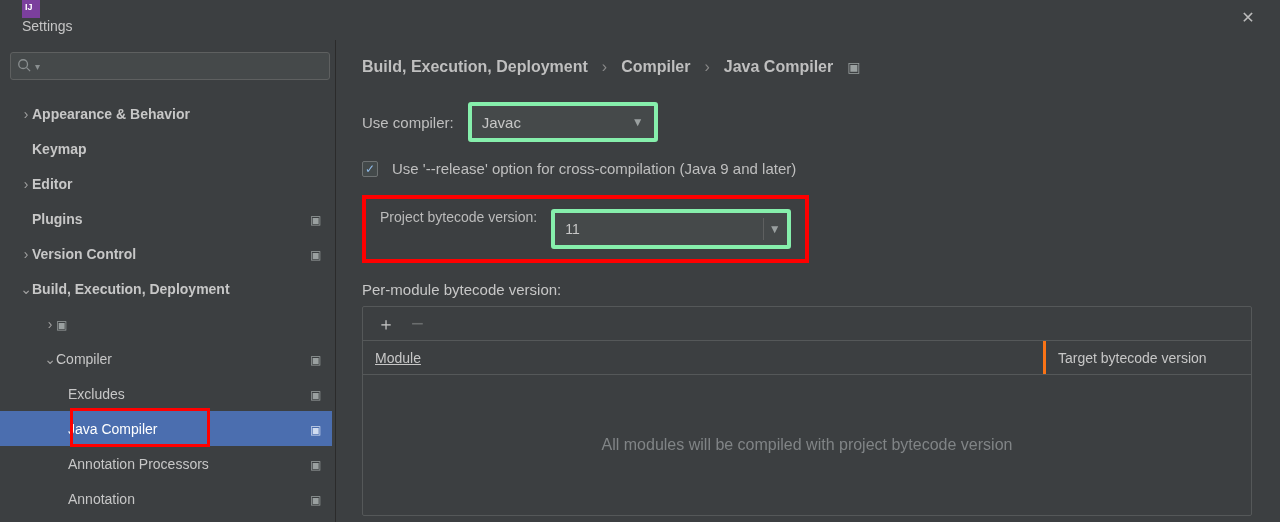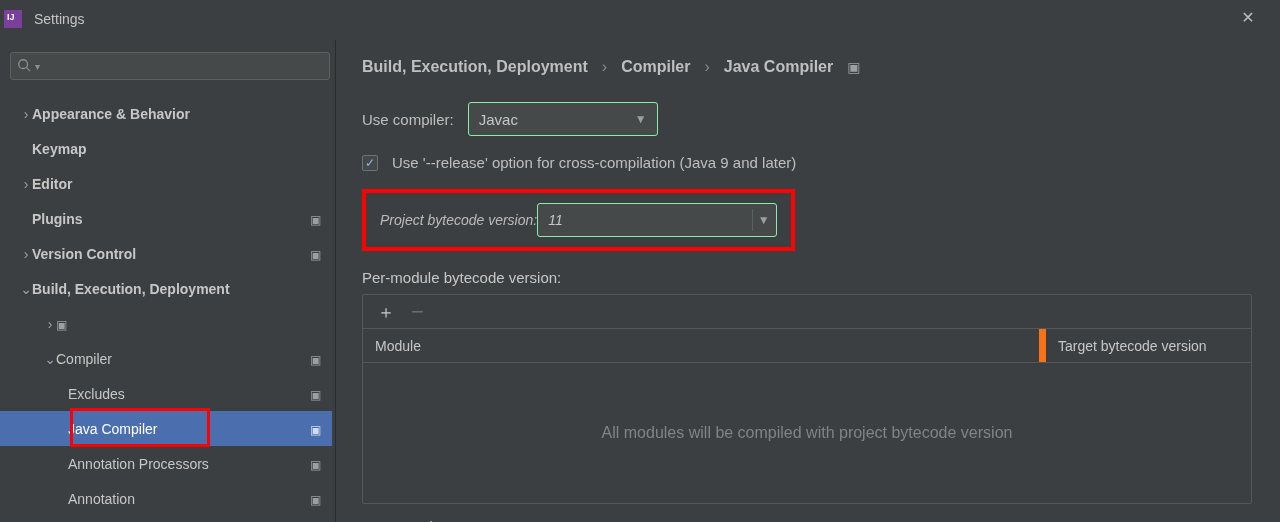--- a/index.html
+++ b/index.html
@@ -13,23 +13,24 @@
     overflow: hidden;
     position: relative;
   }
 
   
   .titlebar {
     position: absolute;
     top: 0; left: 0; right: 0;
     height: 38px;
     display: flex;
-    align-items: center;
-    padding-left: 4px;
+    align-items: flex-start;
+    padding-left: 22px;
     color: #c5c5c5;
+    flex-direction: column;
   }
   .app-icon {
     width: 18px; height: 18px;
     background: #7b3f9d;
     position: relative;
     margin-right: 12px;
   }
   .app-icon::after {
     content: "IJ";
     color: #fff;
@@ -168,21 +169,21 @@
     display: flex;
     align-items: center;
     gap: 14px;
     color: #bfbfbf;
     font-size: 15px;
   }
   .form-row.mb { margin-bottom: 18px; }
 
   .dropdown {
     background: #45494a;
-    border: 1px solid #86efac;
+    border: 4px solid #86efac;
     border-radius: 3px;
     height: 30px;
     display: flex;
     align-items: center;
     justify-content: space-between;
     padding: 16px 10px;
     color: #c7c7c7;
   }
   .dd-compiler { width: 190px; }
   .dd-bytecode { width: 240px; }
@@ -206,23 +207,23 @@
     display: flex;
     align-items: center;
     justify-content: center;
     line-height: 1;
   }
 
   .red-box-byte {
     border: 4px solid #ff0000;
     padding: 10px 14px;
     display: inline-flex;
-    align-items: center;
+    align-items: flex-start;
+    gap: 14px;
     margin-bottom: 18px;
-    font-style: italic;
   }
 
   .per-module-label {
     color: #c7c7c7;
     font-size: 15px;
     margin-bottom: 8px;
   }
 
   .pm-table {
     border: 1px solid #555859;
@@ -243,21 +244,21 @@
 
   .pm-header {
     display: flex;
     height: 34px;
     align-items: center;
     background: #3c3f41;
     border-bottom: 1px solid #555859;
     color: #c7c7c7;
     font-size: 14px;
   }
-  .pm-h1 { flex: 1; padding-left: 12px; border-right: 7px solid #f97316; height: 100%; display: flex; align-items: center; }
+  .pm-h1 { flex: 1; padding-left: 12px; border-right: 3px solid #f97316; height: 100%; display: flex; align-items: center; text-decoration: underline; }
   .pm-h2 { width: 205px; padding-left: 12px; height: 100%; display: flex; align-items: center; }
 
   .pm-body {
     height: 140px;
     display: flex;
     align-items: center;
     justify-content: center;
     color: #808486;
     font-size: 16px;
   }

